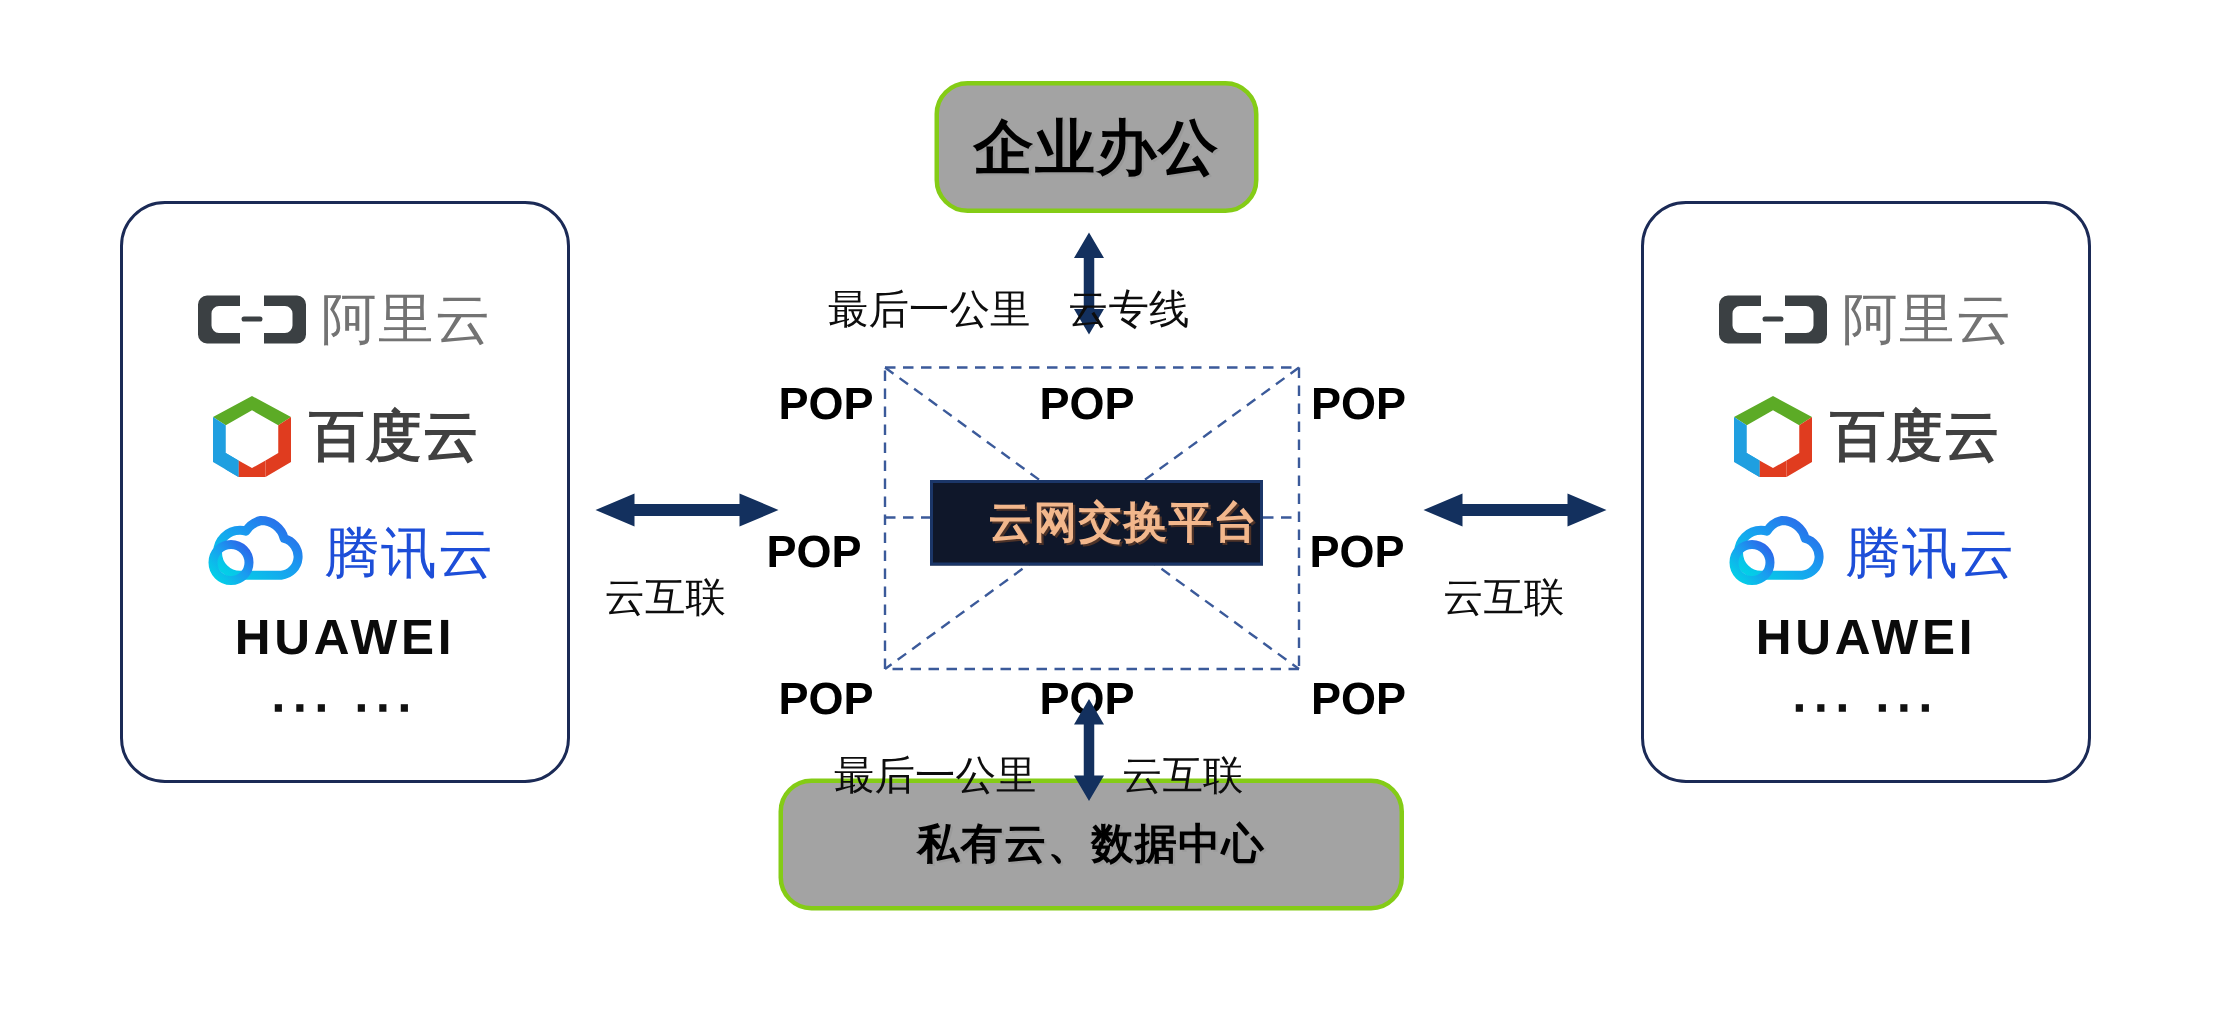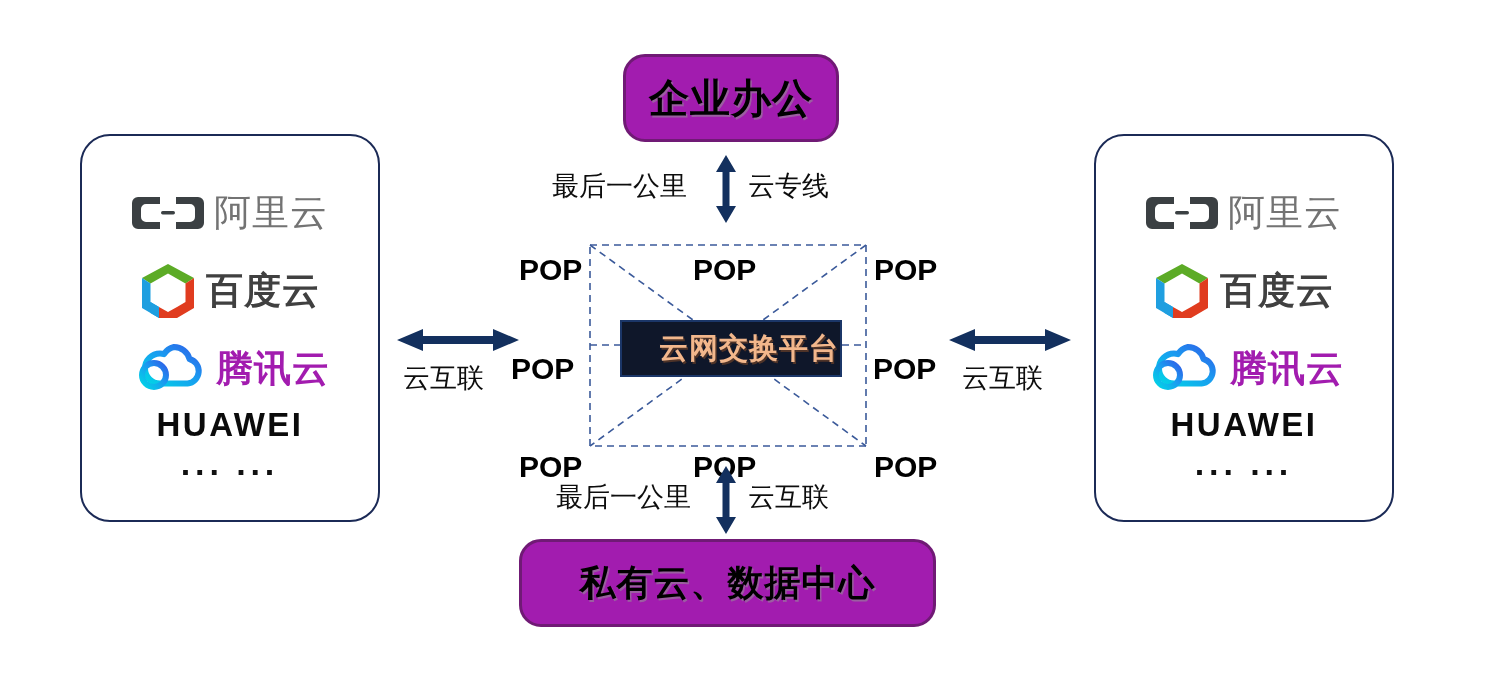--- a/index.html
+++ b/index.html
@@ -52,21 +52,21 @@
   }
   .logo-text {
     font-size: 37px;
     font-weight: 700;
     color: #3a3f44;
     letter-spacing: 1px;
     margin-left: 10px;
     line-height: 1;
     white-space: nowrap;
   }
-  .logo-text.tencent { color: #a21caf; font-weight: 700; }
+  .logo-text.tencent { color: #1d4ed8; font-weight: 400; }
   .logo-text.baidu   { color: #404040; }
   .logo-text.aliyun  { color: #737373; font-weight: 400; }
 
   .huawei-wordmark {
     font-size: 33px;
     font-weight: 700;
     color: #0b0b0b;
     letter-spacing: 2.5px;
     line-height: 1;
   }
@@ -75,45 +75,45 @@
     font-weight: 800;
     color: #111111;
     letter-spacing: 3px;
     margin-top: 14px;
     line-height: 1;
   }
 
   
   .endpoint-box {
     position: absolute;
-    border: 3px solid #701a75;
+    border: 3px solid #84cc16;
     border-radius: 22px;
-    background: #a21caf;
+    background: #a3a3a3;
     box-sizing: border-box;
     display: flex;
     align-items: center;
     justify-content: center;
     color: #000000;
     font-weight: 700;
     text-shadow: 1.5px 1.5px 0 rgba(150,150,150,0.55);
   }
   #endpoint-top {
     left: 623px;
     top: 54px;
     width: 216px;
     height: 88px;
     font-size: 40px;
     letter-spacing: 1px;
   }
   #endpoint-bottom {
     left: 519px;
-    top: 539px;
+    top: 519px;
     width: 417px;
     height: 88px;
-    font-size: 36px;
+    font-size: 28px;
     letter-spacing: 1px;
   }
 
   
   #mesh {
     position: absolute;
     left: 588px;
     top: 243px;
     width: 280px;
     height: 205px;
@@ -173,23 +173,24 @@
   #arrow-right  { left: 949px; top: 326px; width: 122px; height: 28px; }
 
   
   .conn-caption {
     position: absolute;
     font-size: 27px;
     font-weight: 400;
     color: #0d0d0d;
     line-height: 1;
     white-space: nowrap;
+    margin-top: 20px;
   }
   #caption-top-left     { left: 552px; top: 173px; }
-  #caption-top-right    { left: 748px; top: 173px; }
+  #caption-top-right    { left: 712px; top: 173px; }
   #caption-bottom-left  { left: 556px; top: 484px; }
   #caption-bottom-right { left: 748px; top: 484px; }
   #caption-left-side    { left: 403px; top: 365px; }
   #caption-right-side   { left: 962px; top: 365px; }
 </style>
 </head>
 <body>
 
 <div id="stage">
 

